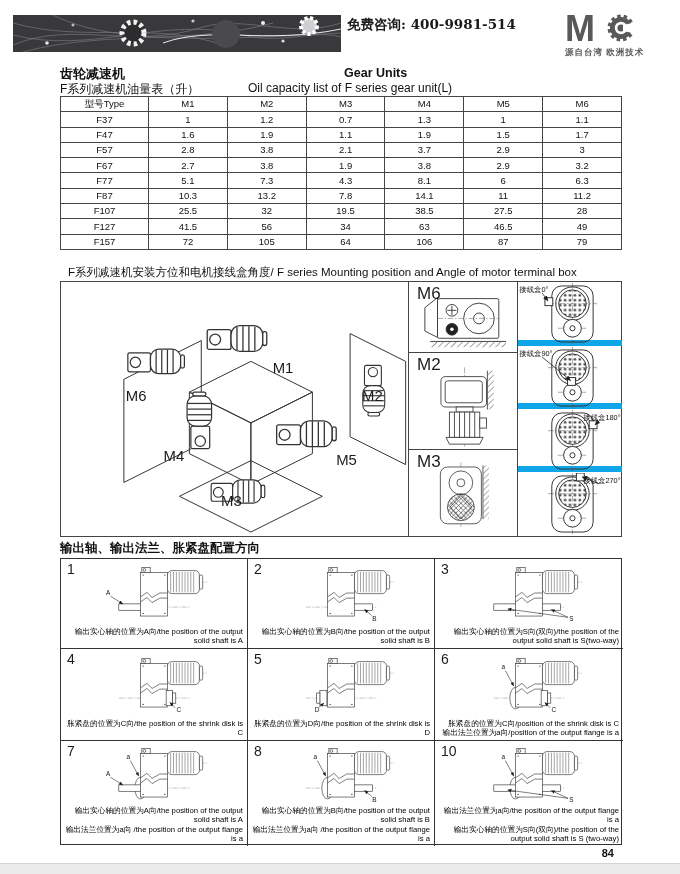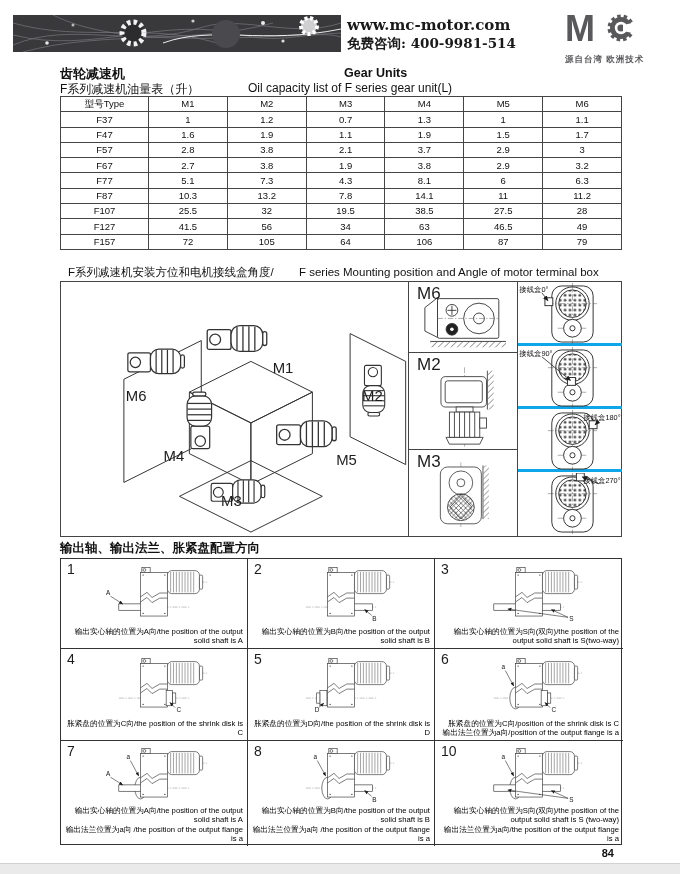--- a/index.html
+++ b/index.html
@@ -7,44 +7,44 @@
         font-family:"Liberation Sans",sans-serif;color:#111;}
   
   .banner{position:absolute;left:13px;top:15px;width:328px;height:37px;}
   .banner svg{display:block;width:100%;height:100%;}
   .contact{position:absolute;left:347px;top:16px;width:215px;line-height:1.25;
            font-family:"DejaVu Serif","Liberation Serif",serif;font-weight:bold;color:#1a1a1a;}
   .contact .web{font-size:15px;}
   .contact .tel{font-size:13.5px;}
   .logo{position:absolute;left:565px;top:12px;width:102px;text-align:left;}
   .logo svg{display:block;}
-  .logo .tagline{font-size:8.5px;color:#5a5a5d;font-weight:bold;letter-spacing:1px;margin-top:8px;}
+  .logo .tagline{font-size:8.5px;color:#5a5a5d;font-weight:bold;letter-spacing:1px;margin-top:1px;}
   
   .cn-title{position:absolute;left:60px;top:65px;font-size:13px;font-weight:bold;}
   .en-title{position:absolute;left:344px;top:66px;font-size:12.5px;font-weight:bold;}
   .cn-sub{position:absolute;left:60px;top:81px;font-size:12px;text-align:right;}
   .en-sub{position:absolute;left:248px;top:81px;font-size:12px;}
   
   .oil-table{position:absolute;left:60px;top:96px;width:562px;border-collapse:collapse;table-layout:fixed;}
   .oil-table th,.oil-table td{border:1px solid #444;font-size:9.5px;font-weight:normal;
       text-align:center;padding:0;height:14.3px;line-height:1;overflow:hidden;}
   .oil-table col.c0{width:88px;}
   
   .mount-heading{position:absolute;left:68px;top:265px;font-size:11.5px;white-space:nowrap;}
-  .mount-heading .en{margin-left:22px;text-align:center;}
+  .mount-heading .en{text-align:center;}
   .mount-box{position:absolute;left:60px;top:281px;width:562px;height:256px;border:1px solid #444;box-sizing:border-box;}
   .iso{position:absolute;left:0;top:0;width:348px;height:254px;}
   .iso text{font-size:15px;fill:#1c1c1c;font-family:"Liberation Sans",sans-serif;}
   .mid-col{position:absolute;left:347px;top:0;width:110px;height:254px;border-left:1px solid #444;box-sizing:border-box;}
   .right-col{position:absolute;left:456px;top:0;width:105px;height:254px;border-left:1px solid #444;box-sizing:border-box;}
   .sv-cell{position:relative;box-sizing:border-box;border-bottom:1px solid #444;}
   .sv-cell:last-child,.term-cell:last-child{border-bottom:none;}
   .sv-label{position:absolute;left:8px;top:2px;font-size:17px;color:#1c1c1c;z-index:2;}
   .sv-cell svg{position:absolute;}
-  .term-cell{position:relative;box-sizing:border-box;border-bottom:3px solid #0ea5e9;}
+  .term-cell{position:relative;box-sizing:border-box;border-bottom:6px solid #0ea5e9;}
   .term-cell svg{position:absolute;left:0;top:1px;width:104px;}
   
   .config-heading{position:absolute;left:60px;top:540px;font-size:12.5px;font-weight:bold;}
   .config-grid{position:absolute;left:60px;top:558px;width:562px;height:287px;display:grid;
       grid-template-columns:187px 187px 188px;grid-template-rows:90px 92px 105px;
       border:1px solid #333;box-sizing:border-box;}
   .cfg-cell{position:relative;border-right:1px solid #333;border-bottom:1px solid #333;box-sizing:border-box;
       display:flex;flex-direction:column;overflow:hidden;}
   .cfg-cell:nth-child(3n){border-right:none;}
   .cfg-cell:nth-child(n+7){border-bottom:none;}
@@ -104,21 +104,20 @@
       <circle cx="296" cy="11" r="8" fill="#cfcfd2" stroke="#fff" stroke-width="4" stroke-dasharray="3 2.5"></circle>
       <circle cx="250" cy="8" r="2" fill="#eee"></circle>
         <circle cx="270" cy="26" r="1.6" fill="#ddd"></circle>
       <circle cx="180" cy="6" r="1.6" fill="#ccc"></circle>
         <circle cx="60" cy="10" r="1.5" fill="#bbb"></circle>
       <circle cx="34" cy="28" r="1.8" fill="#e8e8e8"></circle>
     </svg>
   </div>
 
   <div class="contact">
-    <div class="web">www.mc-motor.com</div>
     <div class="tel">免费咨询: 400-9981-514</div>
   </div>
 
   <div class="logo">
     <svg width="96" height="34" viewBox="0 0 96 34">
       <text x="0" y="29" font-size="36" font-weight="bold" fill="#59595c" font-family="Liberation Sans, sans-serif">M</text>
       <g transform="translate(56,16)">
         <circle r="11" fill="#59595c" stroke="#59595c" stroke-width="5" stroke-dasharray="3.2 2.8"></circle>
         <circle r="6.2" fill="#fff"></circle>
         <circle r="3.6" fill="#59595c"></circle>
@@ -761,21 +760,21 @@
             <line x1="147" y1="17" x2="147" y2="49" stroke="#333" stroke-width="0.7"></line>
             <rect x="156" y="22" width="5" height="22" rx="2" fill="#fff" stroke="#333"></rect>
             <text x="42" y="26" font-size="10" fill="#111">a</text>
             <line x1="48" y1="29" x2="61" y2="53" stroke="#222" stroke-width="0.9" marker-end="url(#arr)"></line>
             <text x="148" y="94" font-size="10" fill="#111">S</text>
              <line x1="146" y1="88" x2="52" y2="75" stroke="#222" stroke-width="0.9" marker-end="url(#arr)"></line>
              <line x1="146" y1="88" x2="120" y2="76" stroke="#222" stroke-width="0.9" marker-end="url(#arr)"></line>
           </svg>
         </div>
         <div class="cfg-captions">
+          <div>输出法兰位置为a向/the position of the output flange is a</div>
           <div>输出实心轴的位置为S向(双向)/the position of the output solid shaft is S (two-way)</div>
-          <div>输出法兰位置为a向/the position of the output flange is a</div>
         </div>
       </div>
     </div>
 
   <div class="pagenum">84</div>
   <div class="bottom-strip"></div>
 </div>
 
 </body></html>

